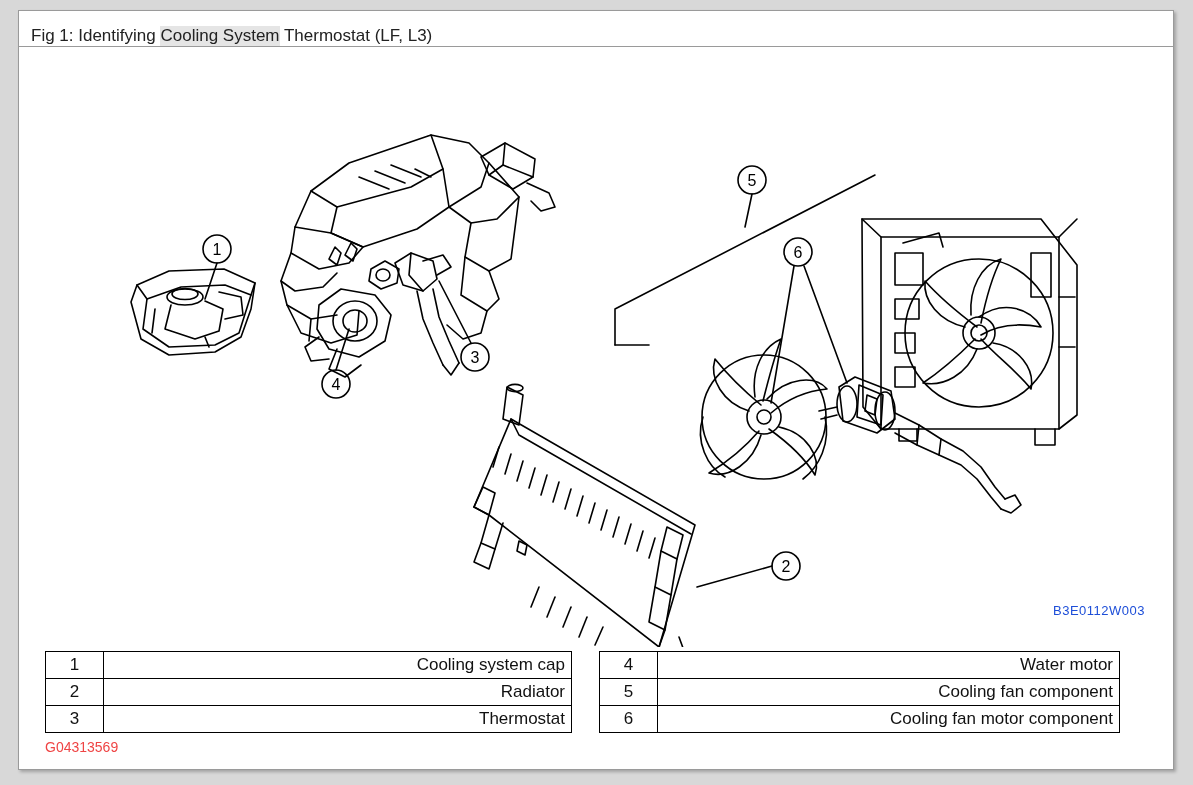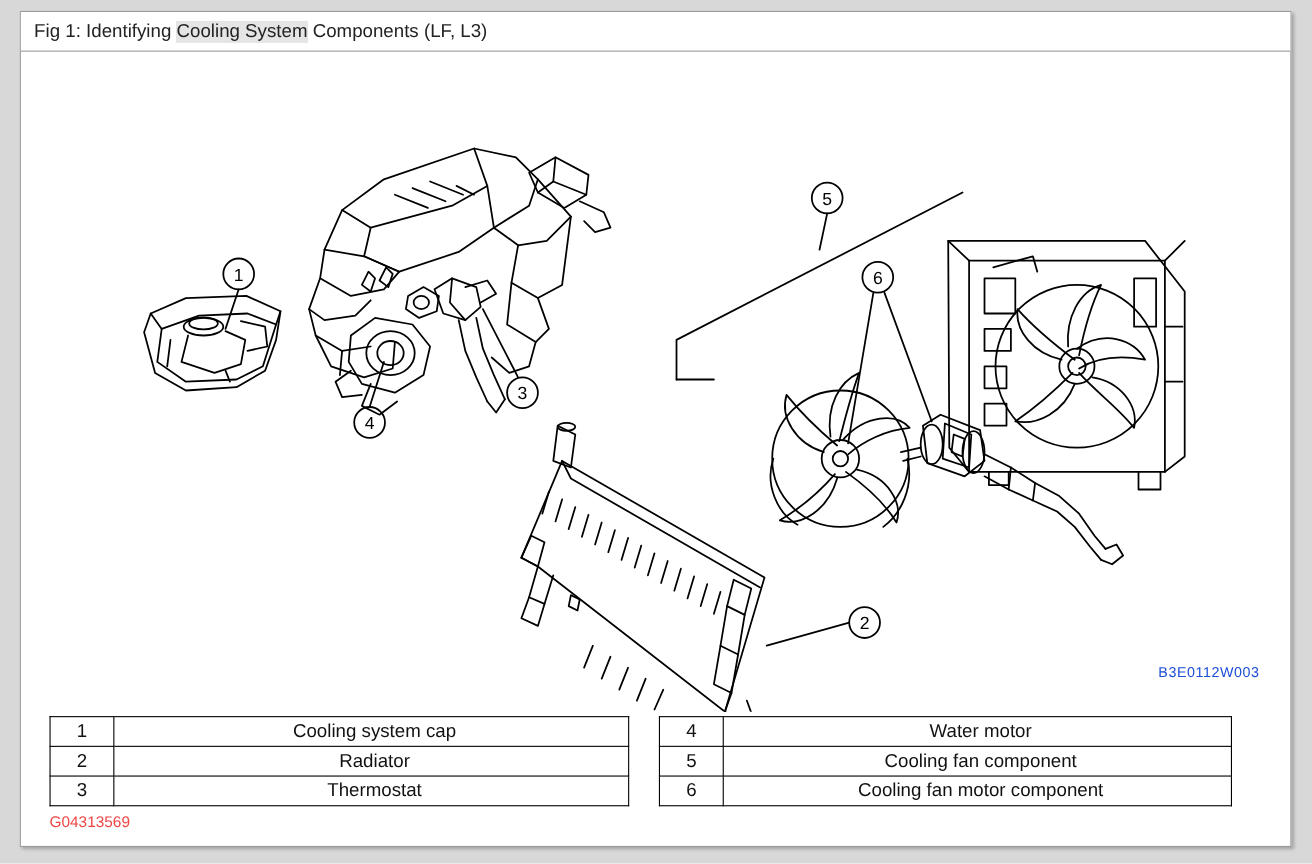--- a/index.html
+++ b/index.html
@@ -36,21 +36,21 @@
   
   #caption-bar {
     position: absolute;
     left: 0; top: 0;
     width: 100%;
     height: 36px;
     border-bottom: 1px solid #9a9a9a;
     box-sizing: border-box;
     background: #ffffff;
     display: flex;
-    align-items: center;
+    align-items: flex-end;
     padding-left: 12px;
     font-size: 17px;
     color: #222;
     white-space: pre;
   }
   .hl {
     background: #e5e5e5;
   }
   
   #figure-area {
@@ -87,21 +87,21 @@
     padding: 0 6px;
     box-sizing: border-box;
     background: #fff;
   }
   .legend td.num {
     width: 58px;
     text-align: center;
   }
   .legend td.lbl {
     width: 468px;
-    text-align: center;
+    text-align: right;
     padding-left: 12px;
   }
   #legend-left { left: 26px; top: 640px; }
   #legend-right { left: 580px; top: 640px; }
   #legend-right td.lbl { width: 462px; }
   
   #doc-id {
     position: absolute;
     left: 26px;
     top: 728px;
@@ -110,21 +110,21 @@
   }
 </style>
 </head>
 <body>
 
 <div id="page">
 
   <div id="doc">
 
     <div id="caption-bar">
-      <span>Fig 1: Identifying </span><span class="hl">Cooling System</span><span> Components (LF, L3)</span>
+      <span>Fig 1: Identifying </span><span class="hl">Cooling System</span><span> Thermostat (LF, L3)</span>
     </div>
 
     <div id="figure-area">
       <svg id="figure-svg" width="1156" height="600" viewBox="0 0 1156 600" xmlns="http://www.w3.org/2000/svg">
         <g fill="none" stroke="#000" stroke-width="1.6" stroke-linejoin="round" stroke-linecap="round">
 
           <g>
             <path d="M112 255 L118 238 L150 224 L205 222 L236 236 L232 262 L222 290 L196 305 L150 308 L122 292 Z"></path>
             <path d="M118 238 L128 252 L162 240 L206 238 L232 248 L236 236"></path>
             <path d="M128 252 L124 282 L150 300 L196 298 L220 286 L232 248"></path>

